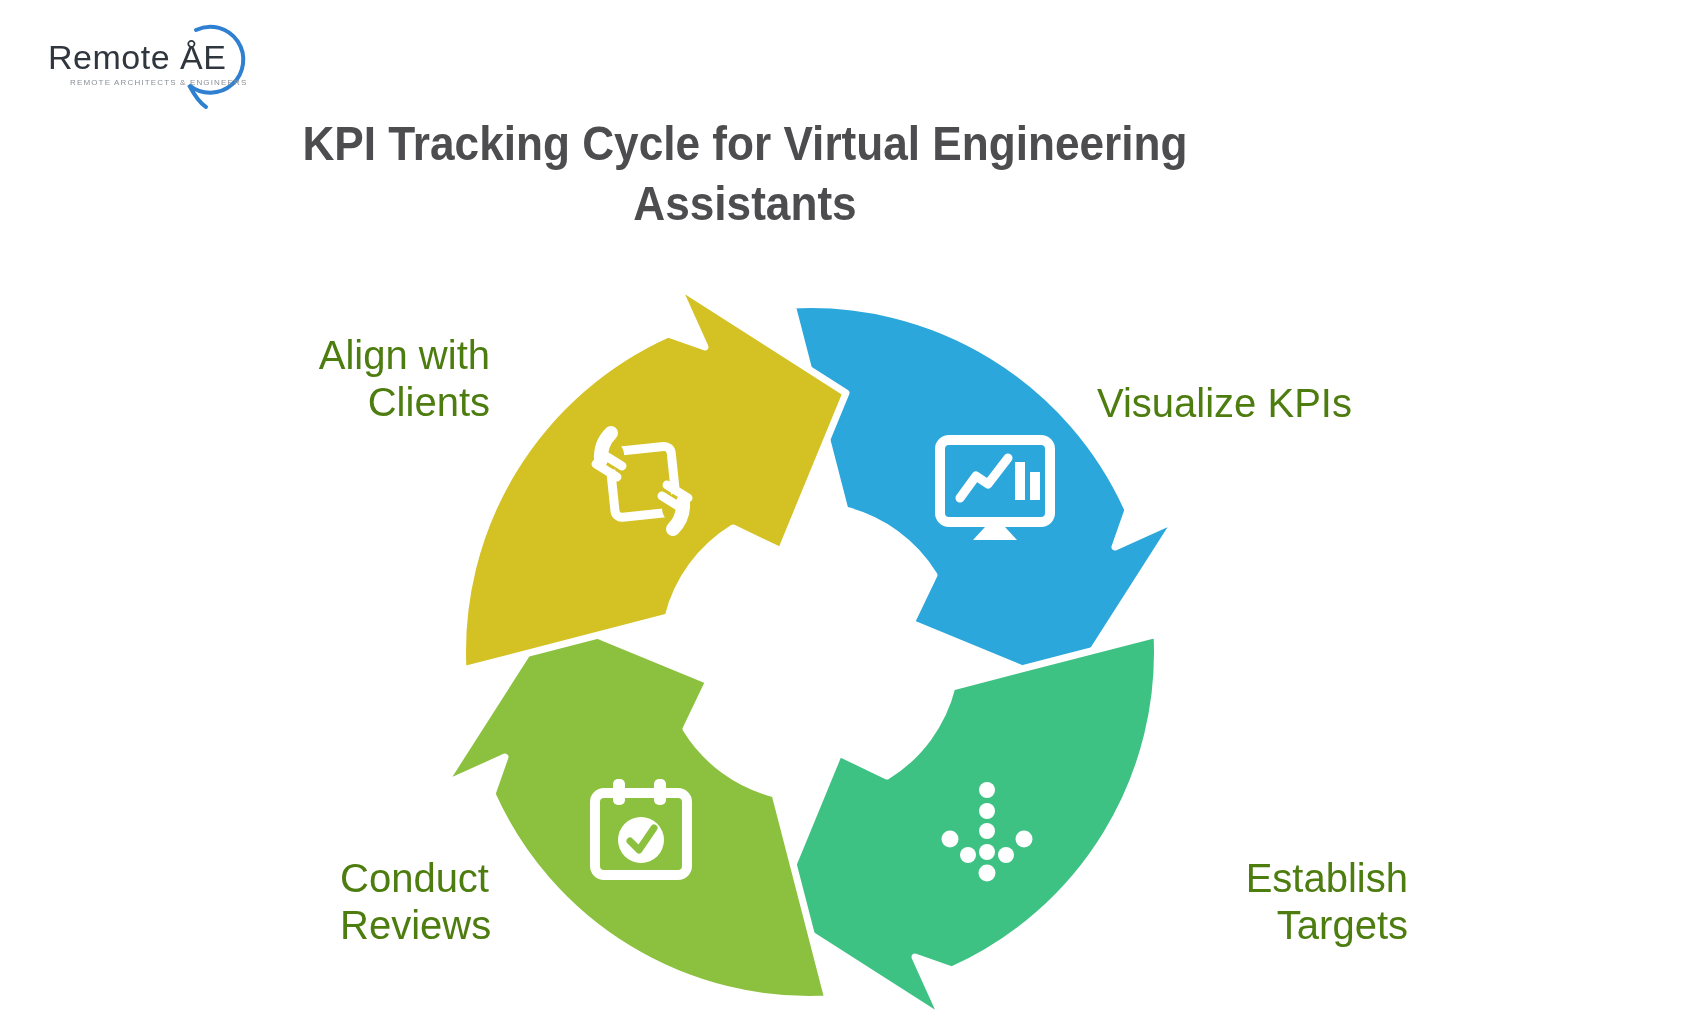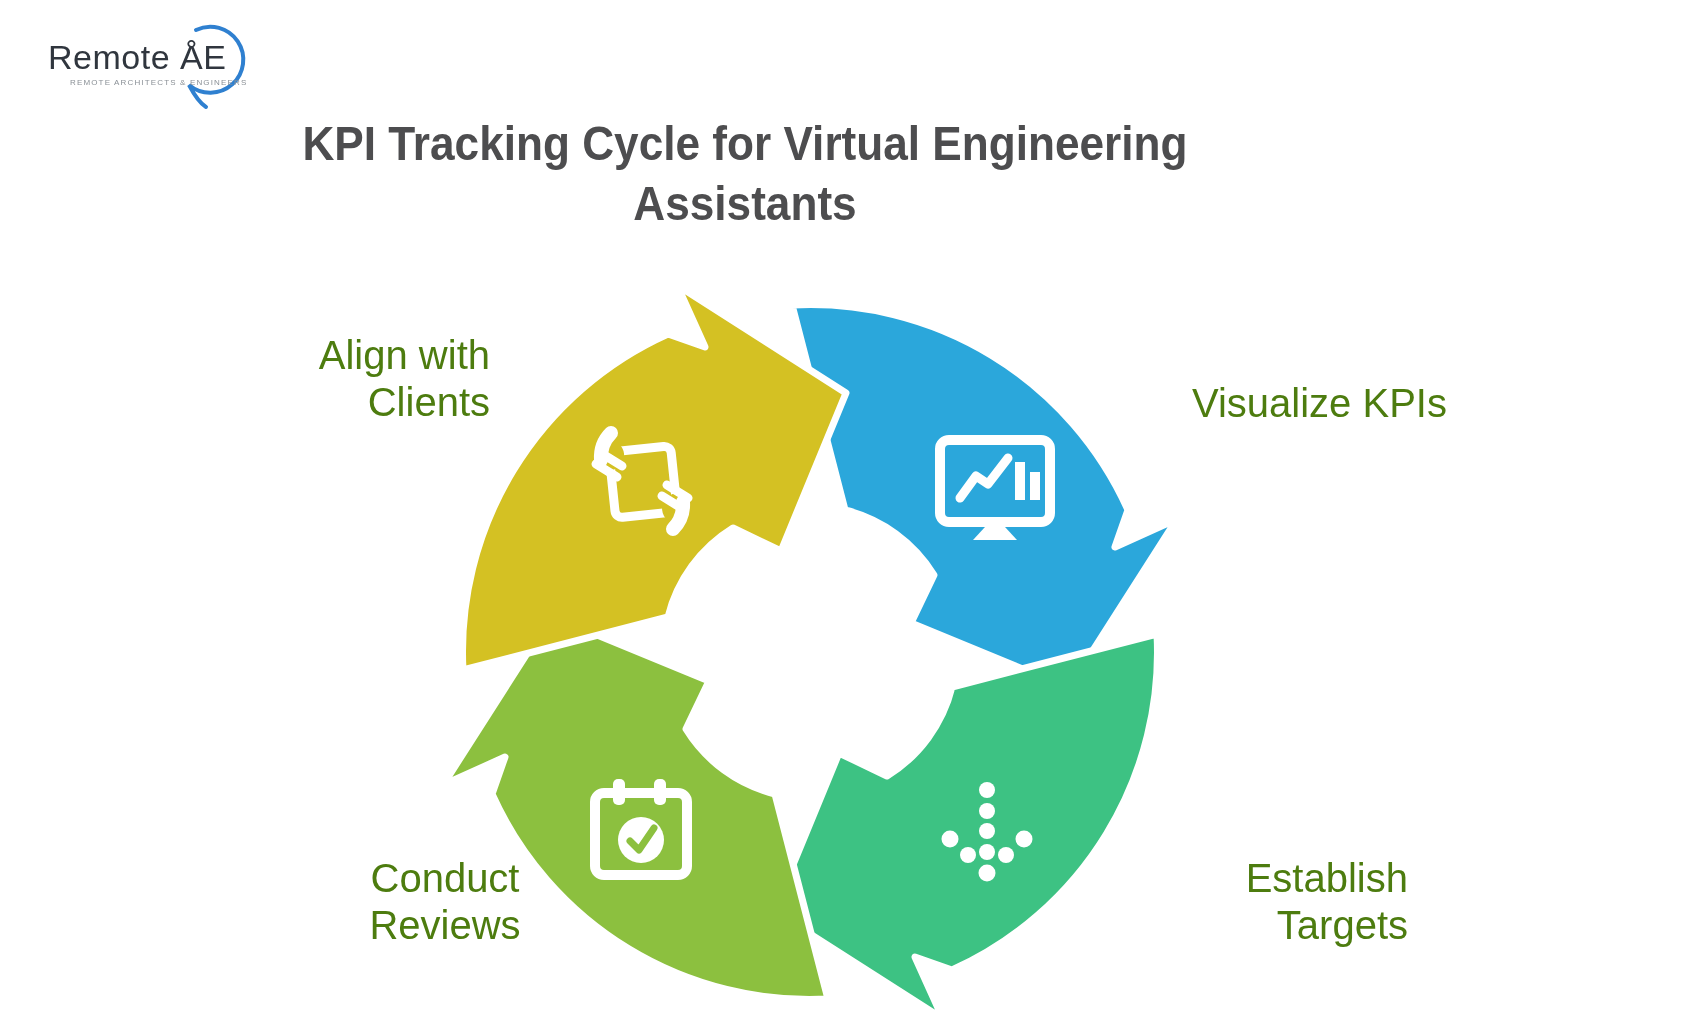--- a/index.html
+++ b/index.html
@@ -24,23 +24,23 @@
     font-size:48px;font-weight:700;color:#4D4D4F;text-align:center;
     line-height:1.25;transform:scaleX(.92);transform-origin:50% 0;
   }
   
   .diagram{position:absolute;left:0;top:0;}
   
   .step-label{
     position:absolute;font-size:40px;line-height:1.17;color:#4d7c0f;
   }
   .lbl-align{left:250px;top:332px;width:240px;text-align:right;}
-  .lbl-visualize{left:1192px;top:380px;width:380px;text-align:left;}
+  .lbl-visualize{left:1097px;top:380px;width:380px;text-align:left;}
   .lbl-establish{left:1148px;top:855px;width:260px;text-align:right;}
-  .lbl-conduct{left:320px;top:855px;width:250px;text-align:center;}
+  .lbl-conduct{left:340px;top:855px;width:250px;text-align:left;}
 </style>
 </head>
 <body>
 
 <div class="logo">
   <svg class="logo-pin" width="92" height="110" viewBox="0 0 92 110">
     <path d="M 24 14 A 33 33 0 1 1 17 69 Q 26 86 34 91" fill="none" stroke-width="4" stroke-linecap="round" stroke="#2F80D0"></path>
   </svg>
   <div class="logo-wordmark">Remote ÅE</div>
   <div class="logo-tagline">REMOTE ARCHITECTS &amp; ENGINEERS</div>

